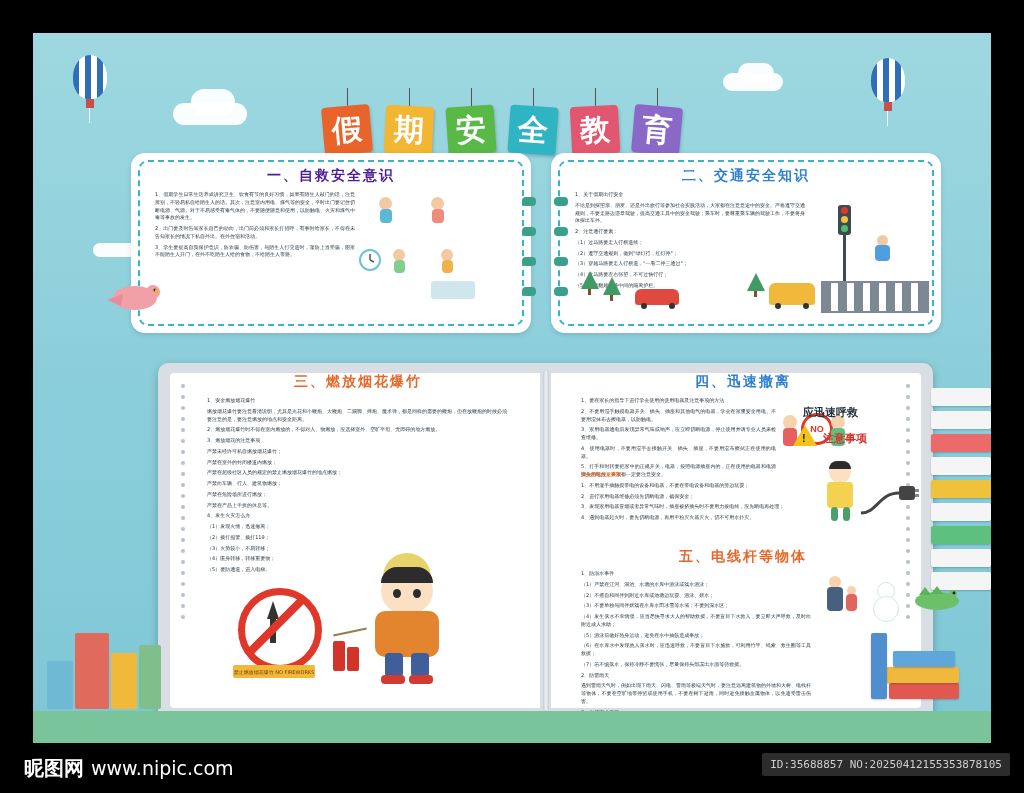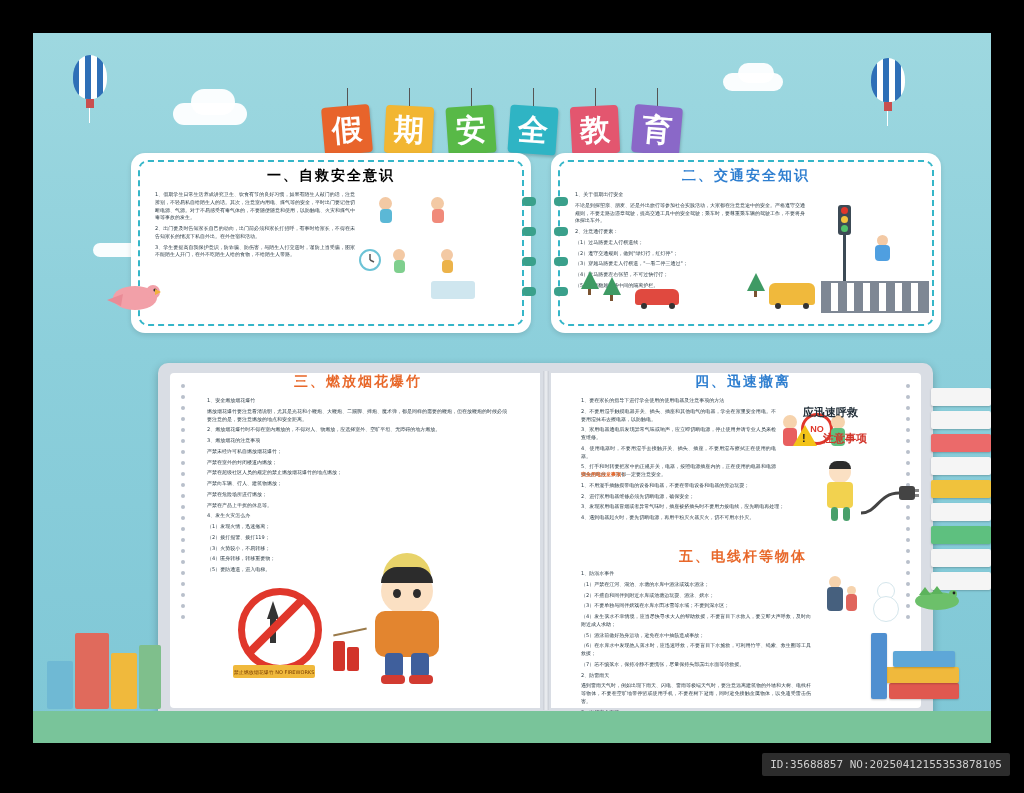--- a/index.html
+++ b/index.html
@@ -27,21 +27,21 @@
   .tchar{position:absolute;top:18px;width:48px;height:48px;border-radius:4px;
     display:flex;align-items:center;justify-content:center;color:#fff;font-weight:bold;font-size:30px;
     font-family:"DejaVu Sans",sans-serif;box-shadow:1px 2px 3px rgba(0,0,0,.18);}
   .tstr{position:absolute;top:0;width:1px;height:20px;background:#555;}
 
   
   .panel{position:absolute;background:#fff;border-radius:14px;box-shadow:0 2px 5px rgba(0,0,0,.12);}
   .panel .inner{position:absolute;inset:7px;border:2px dashed #35b6c8;border-radius:10px;}
   .ph{position:absolute;left:0;right:0;text-align:center;font-weight:bold;color:#e8682a;
      font-size:14px;letter-spacing:2px;font-family:"DejaVu Sans",sans-serif;}
-  .ph.green{color:#000000;}
+  .ph.green{color:#4c1d95;}
   .ph.blue{color:#2f7fd0;}
   .body-text{position:absolute;font-size:5px;line-height:1.55;color:#2b3a44;text-align:justify;
     font-family:"DejaVu Sans",sans-serif;}
   .body-text p{margin:0 0 3px 0;}
   .tag-orange{color:#e8682a;font-weight:bold;}
 
   
   .book{position:absolute;left:125px;top:330px;width:775px;height:355px;
      background:#d9dde4;border-radius:10px 10px 4px 4px;box-shadow:0 3px 8px rgba(0,0,0,.25);}
   .page{position:absolute;top:10px;height:335px;background:#fff;}
@@ -456,15 +456,19 @@
         <polygon points="6,14 12,6 18,14" fill="#5cb35c"></polygon>
         <polygon points="18,13 24,5 30,13" fill="#5cb35c"></polygon>
         <circle cx="40" cy="13" r="4" fill="#6cc06a"></circle>
         <circle cx="41" cy="12" r="1.4" fill="#222"></circle>
       </svg>
 
     <div class="grass" style="left:0;top:678px;width:958px;height:32px;border-radius:0;background:#79c49a;"></div>
   </div>
 
   <div class="footer">
+    <div class="brand">
+      <span>昵图网</span>
+      <span class="u">www.nipic.com</span>
+    </div>
     <div class="idbox">ID:35688857 NO:20250412155353878105</div>
   </div>
 </div>
 
 </body></html>

